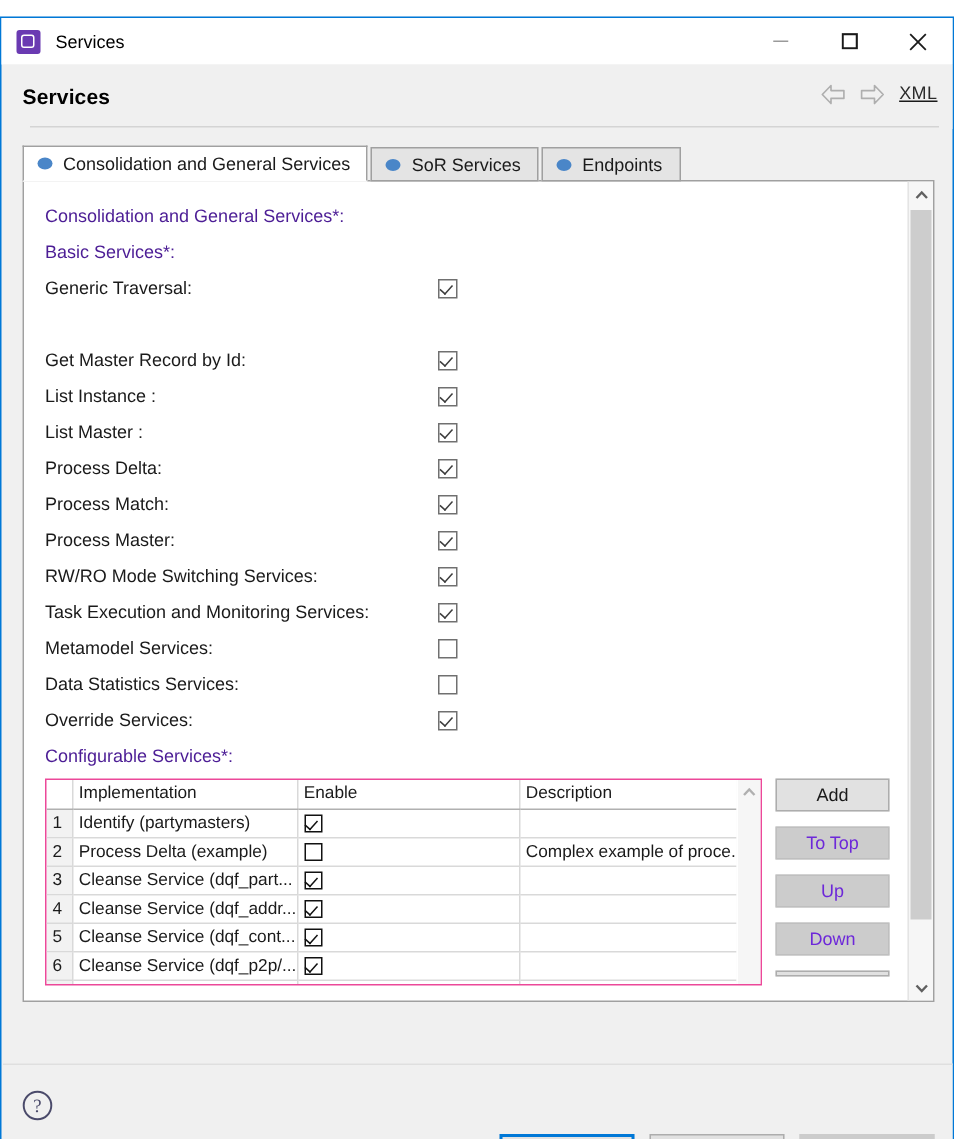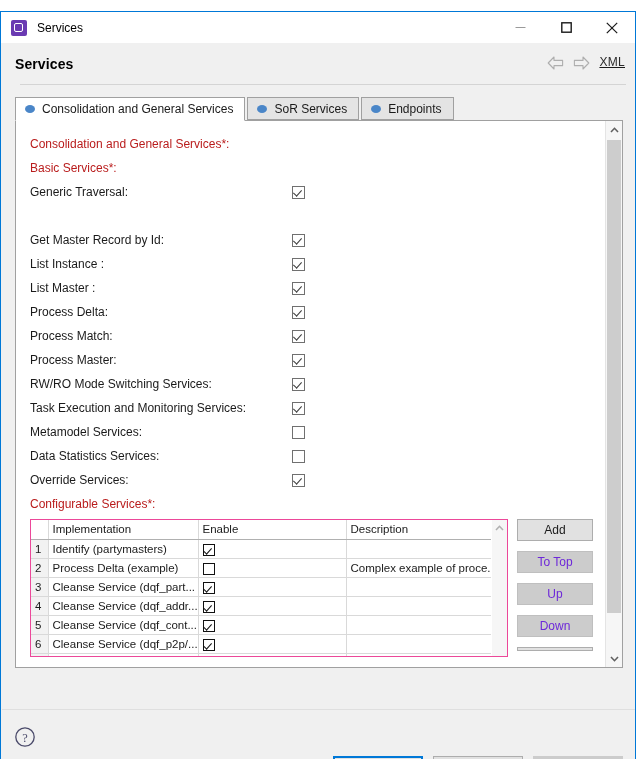--- a/index.html
+++ b/index.html
@@ -126,21 +126,21 @@
     height: 1px;
     background: #d4d4d4;
   }
 
   
   .tabstrip {
     position: absolute;
     left: 14px; top: 85px;
     height: 24px;
     display: flex;
-    align-items: flex-start;
+    align-items: flex-end;
     z-index: 3;
   }
   .tab {
     height: 23px;
     box-sizing: border-box;
     display: flex;
     align-items: center;
     gap: 7px;
     padding: 0 11px 0 9px;
     border: 1px solid #a0a0a0;
@@ -180,21 +180,21 @@
     left: 0; top: 0;
     width: 590px;
     height: 546px;
   }
 
   
   .section-label {
     position: absolute;
     left: 14px;
     font-size: 12px;
-    color: #b91c1c;
+    color: #4c1d95;
     white-space: nowrap;
   }
   .cb-row {
     position: absolute;
     left: 14px;
     width: 560px;
     height: 18px;
   }
   .cb-row .cb-label {
     position: absolute;

